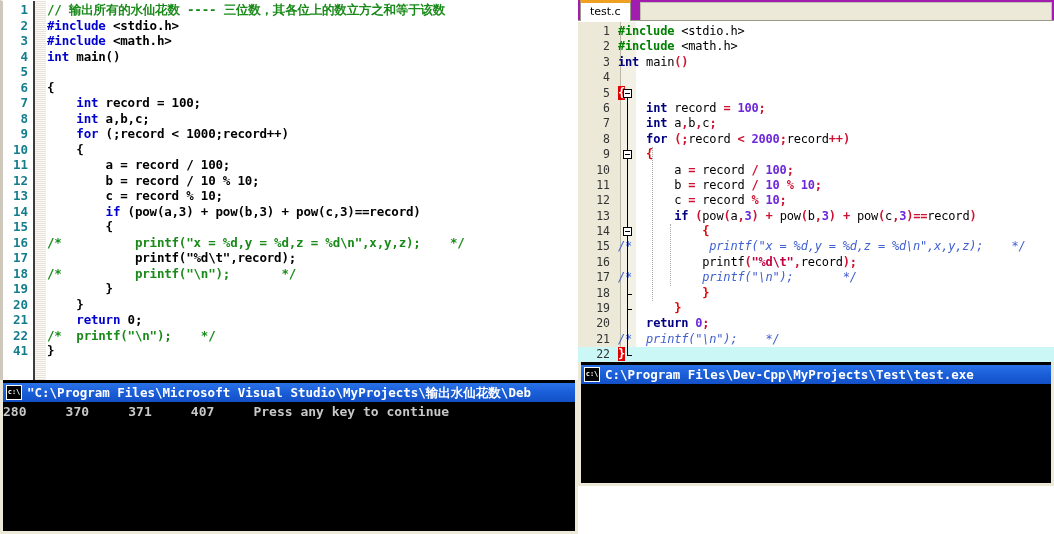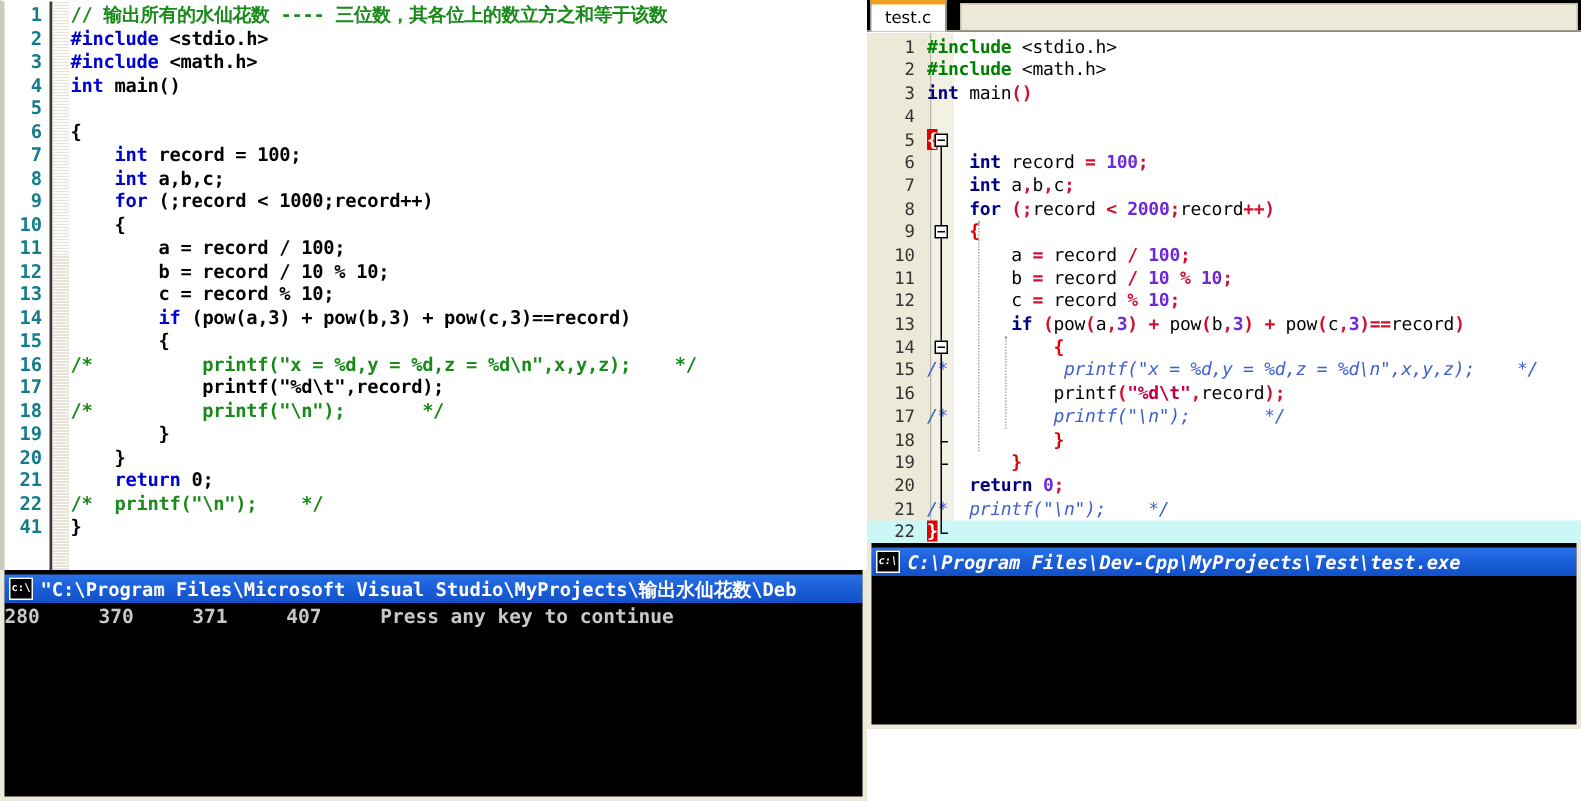--- a/index.html
+++ b/index.html
@@ -45,21 +45,21 @@
   .vc-code .kw{color:#0000d0;}
   .vc-code .pp{color:#0000d0;}
 
   
   #dev-editor{
     position:absolute;left:578px;top:0;width:476px;height:362px;
     background:#ffffff;overflow:hidden;
   }
   .dev-tabbar{
     position:absolute;left:0;top:0;width:476px;height:21px;
-    background:#000000;border-bottom:1px solid #9a9a88;box-sizing:border-box;
+    background:#a21caf;border-bottom:1px solid #9a9a88;box-sizing:border-box;
   }
   .dev-tab{
     position:absolute;left:2px;top:0;height:21px;padding:0 9px;
     background:#ffffff;border:1px solid #9a9a88;border-bottom:none;
     border-top:3px solid #f0a020;box-sizing:border-box;
     font-family:"DejaVu Sans","Liberation Sans",sans-serif;font-size:11px;
     color:#000;line-height:18px;
   }
   .dev-tabrest{
     position:absolute;left:62px;top:2px;right:2px;height:18px;
@@ -131,21 +131,21 @@
     position:absolute;left:3px;right:3px;background:#000;
     color:#c8c8c8;font-size:13px;line-height:16px;white-space:pre;
     font-family:"DejaVu Sans Mono","Liberation Mono",monospace;
     font-weight:bold;
   }
 
   #vc-console{left:0;top:380px;width:578px;height:154px;}
   #vc-console .con-title{width:572px;}
   #vc-console .con-body{top:24px;}
 
-  #dev-console{left:578px;top:362px;width:476px;height:124px;font-style:italic;}
+  #dev-console{left:578px;top:362px;width:476px;height:124px;}
   #dev-console .con-title{width:470px;}
   #dev-console .con-body{top:24px;}
   .con-cn{font-family:"DejaVu Sans","Liberation Sans",sans-serif;font-weight:normal;}
 </style>
 </head>
 <body>
 
 <div class="screen">
 
   <div id="vc-editor">

